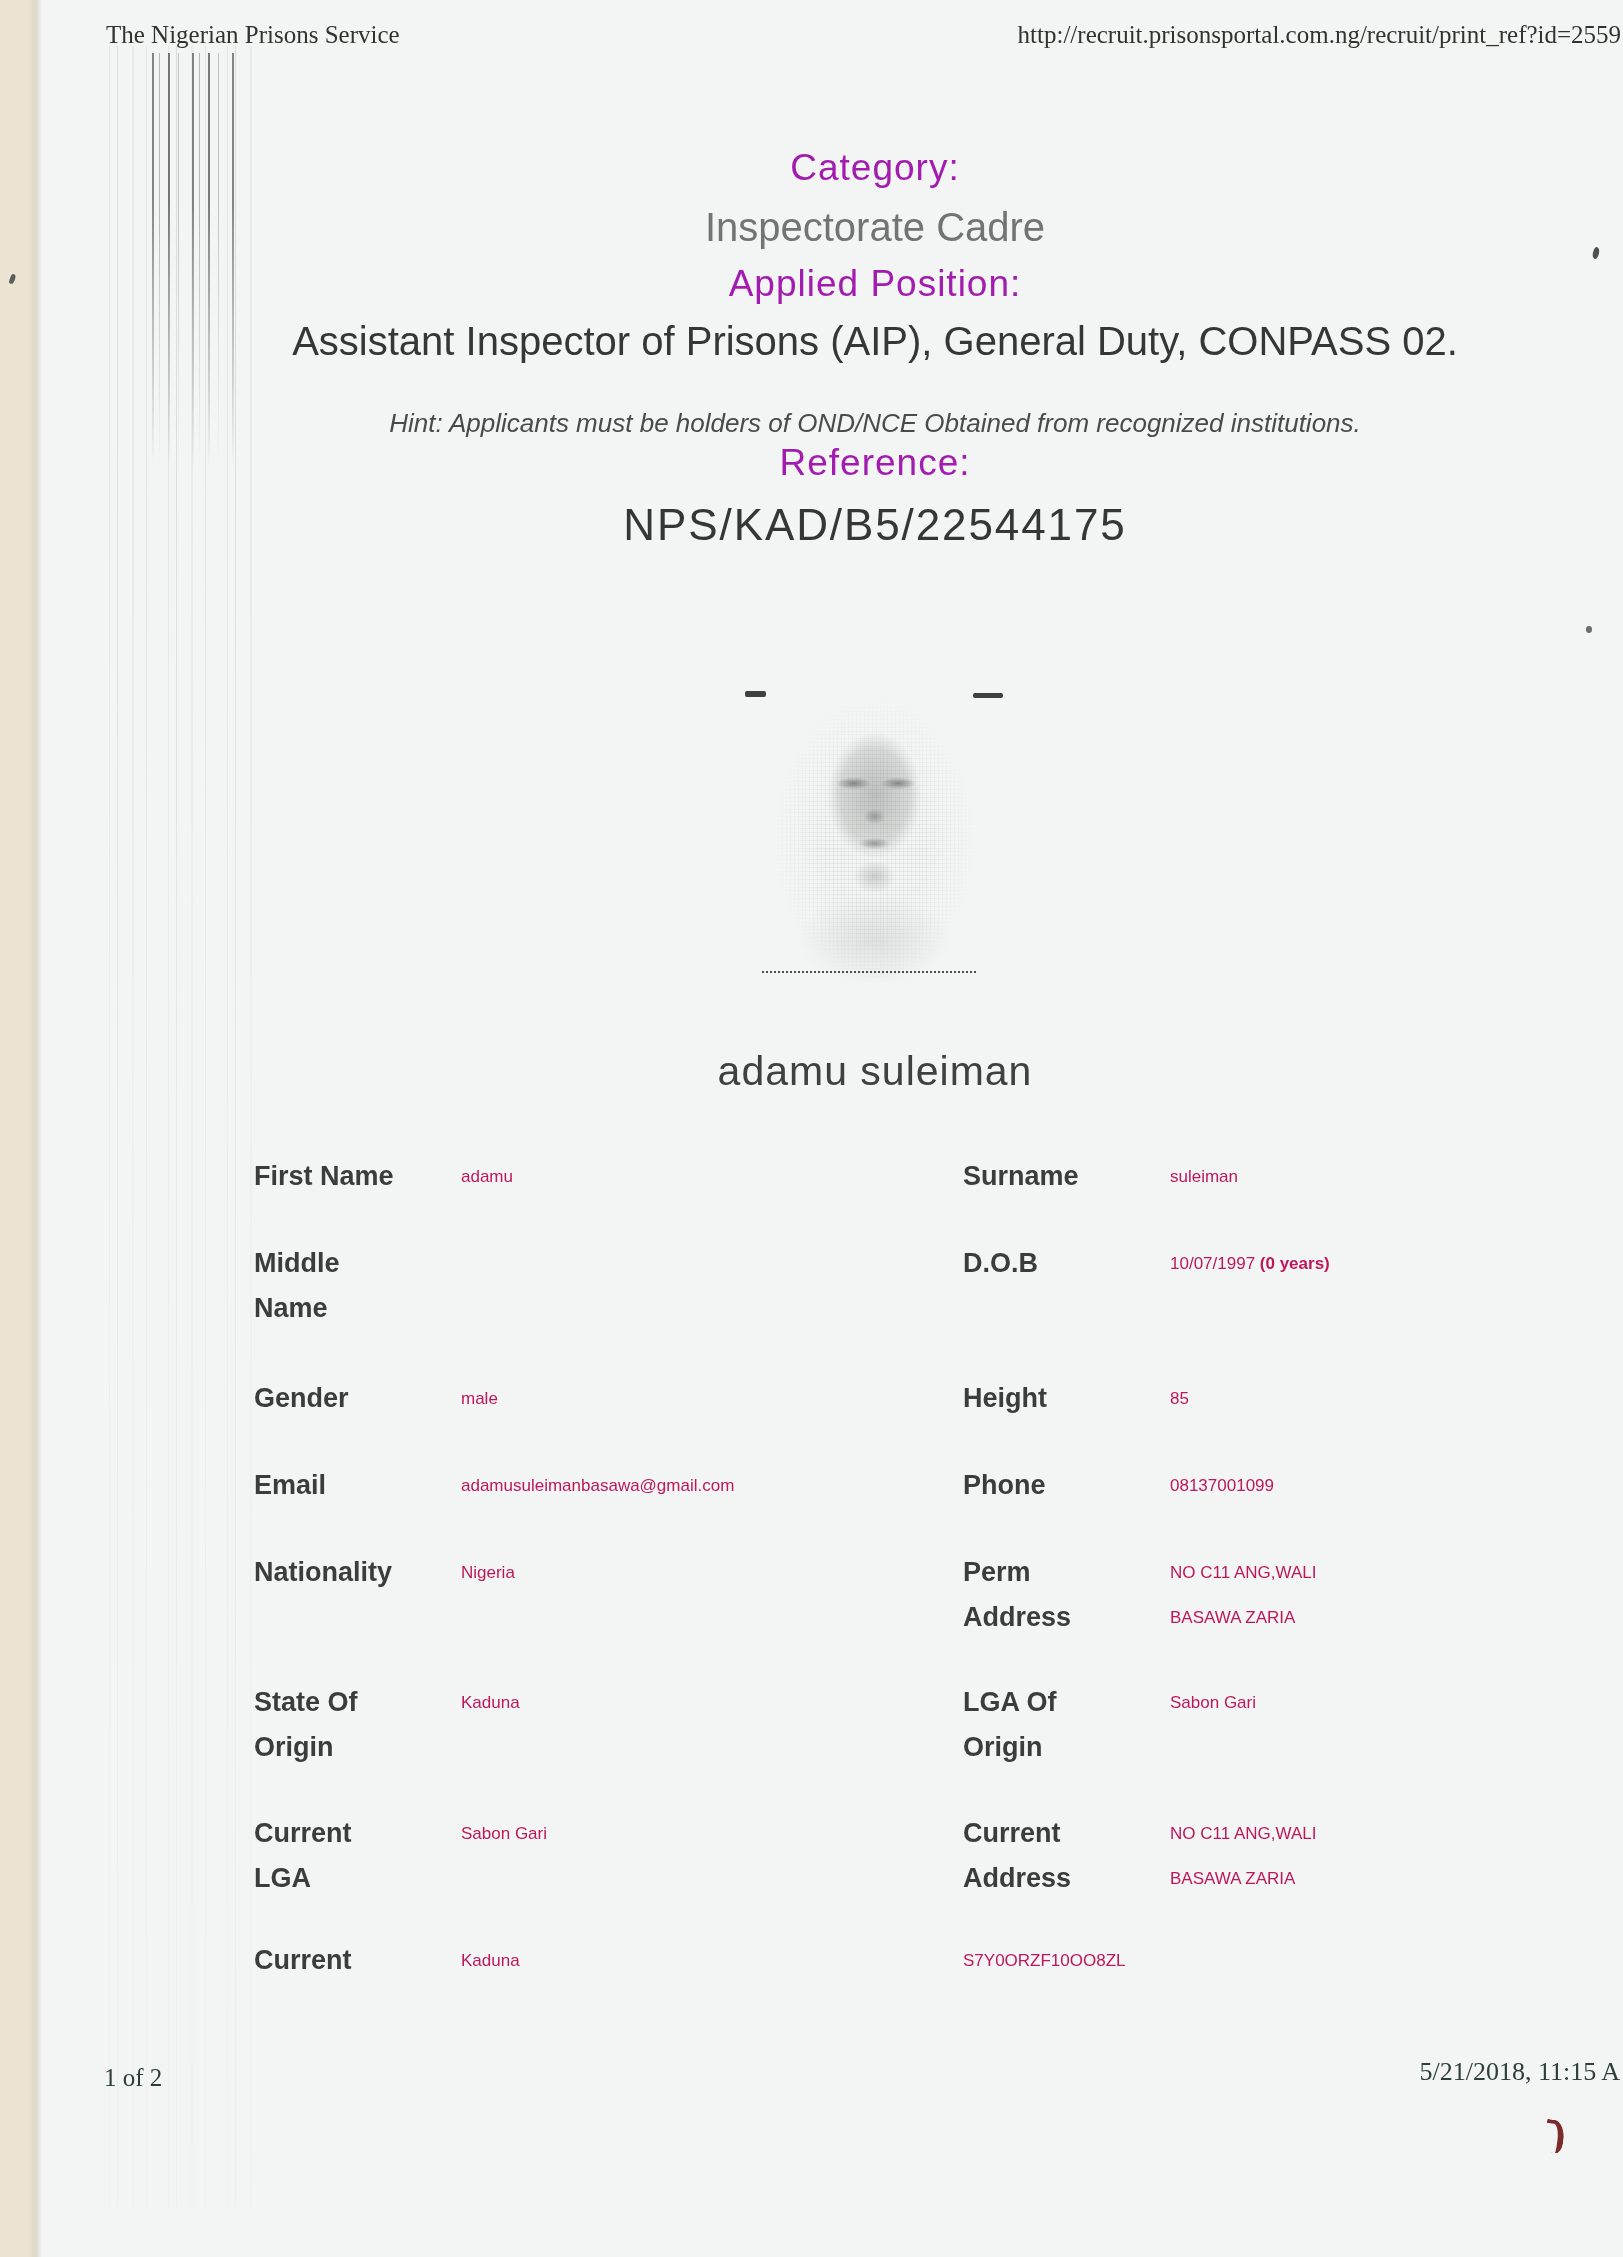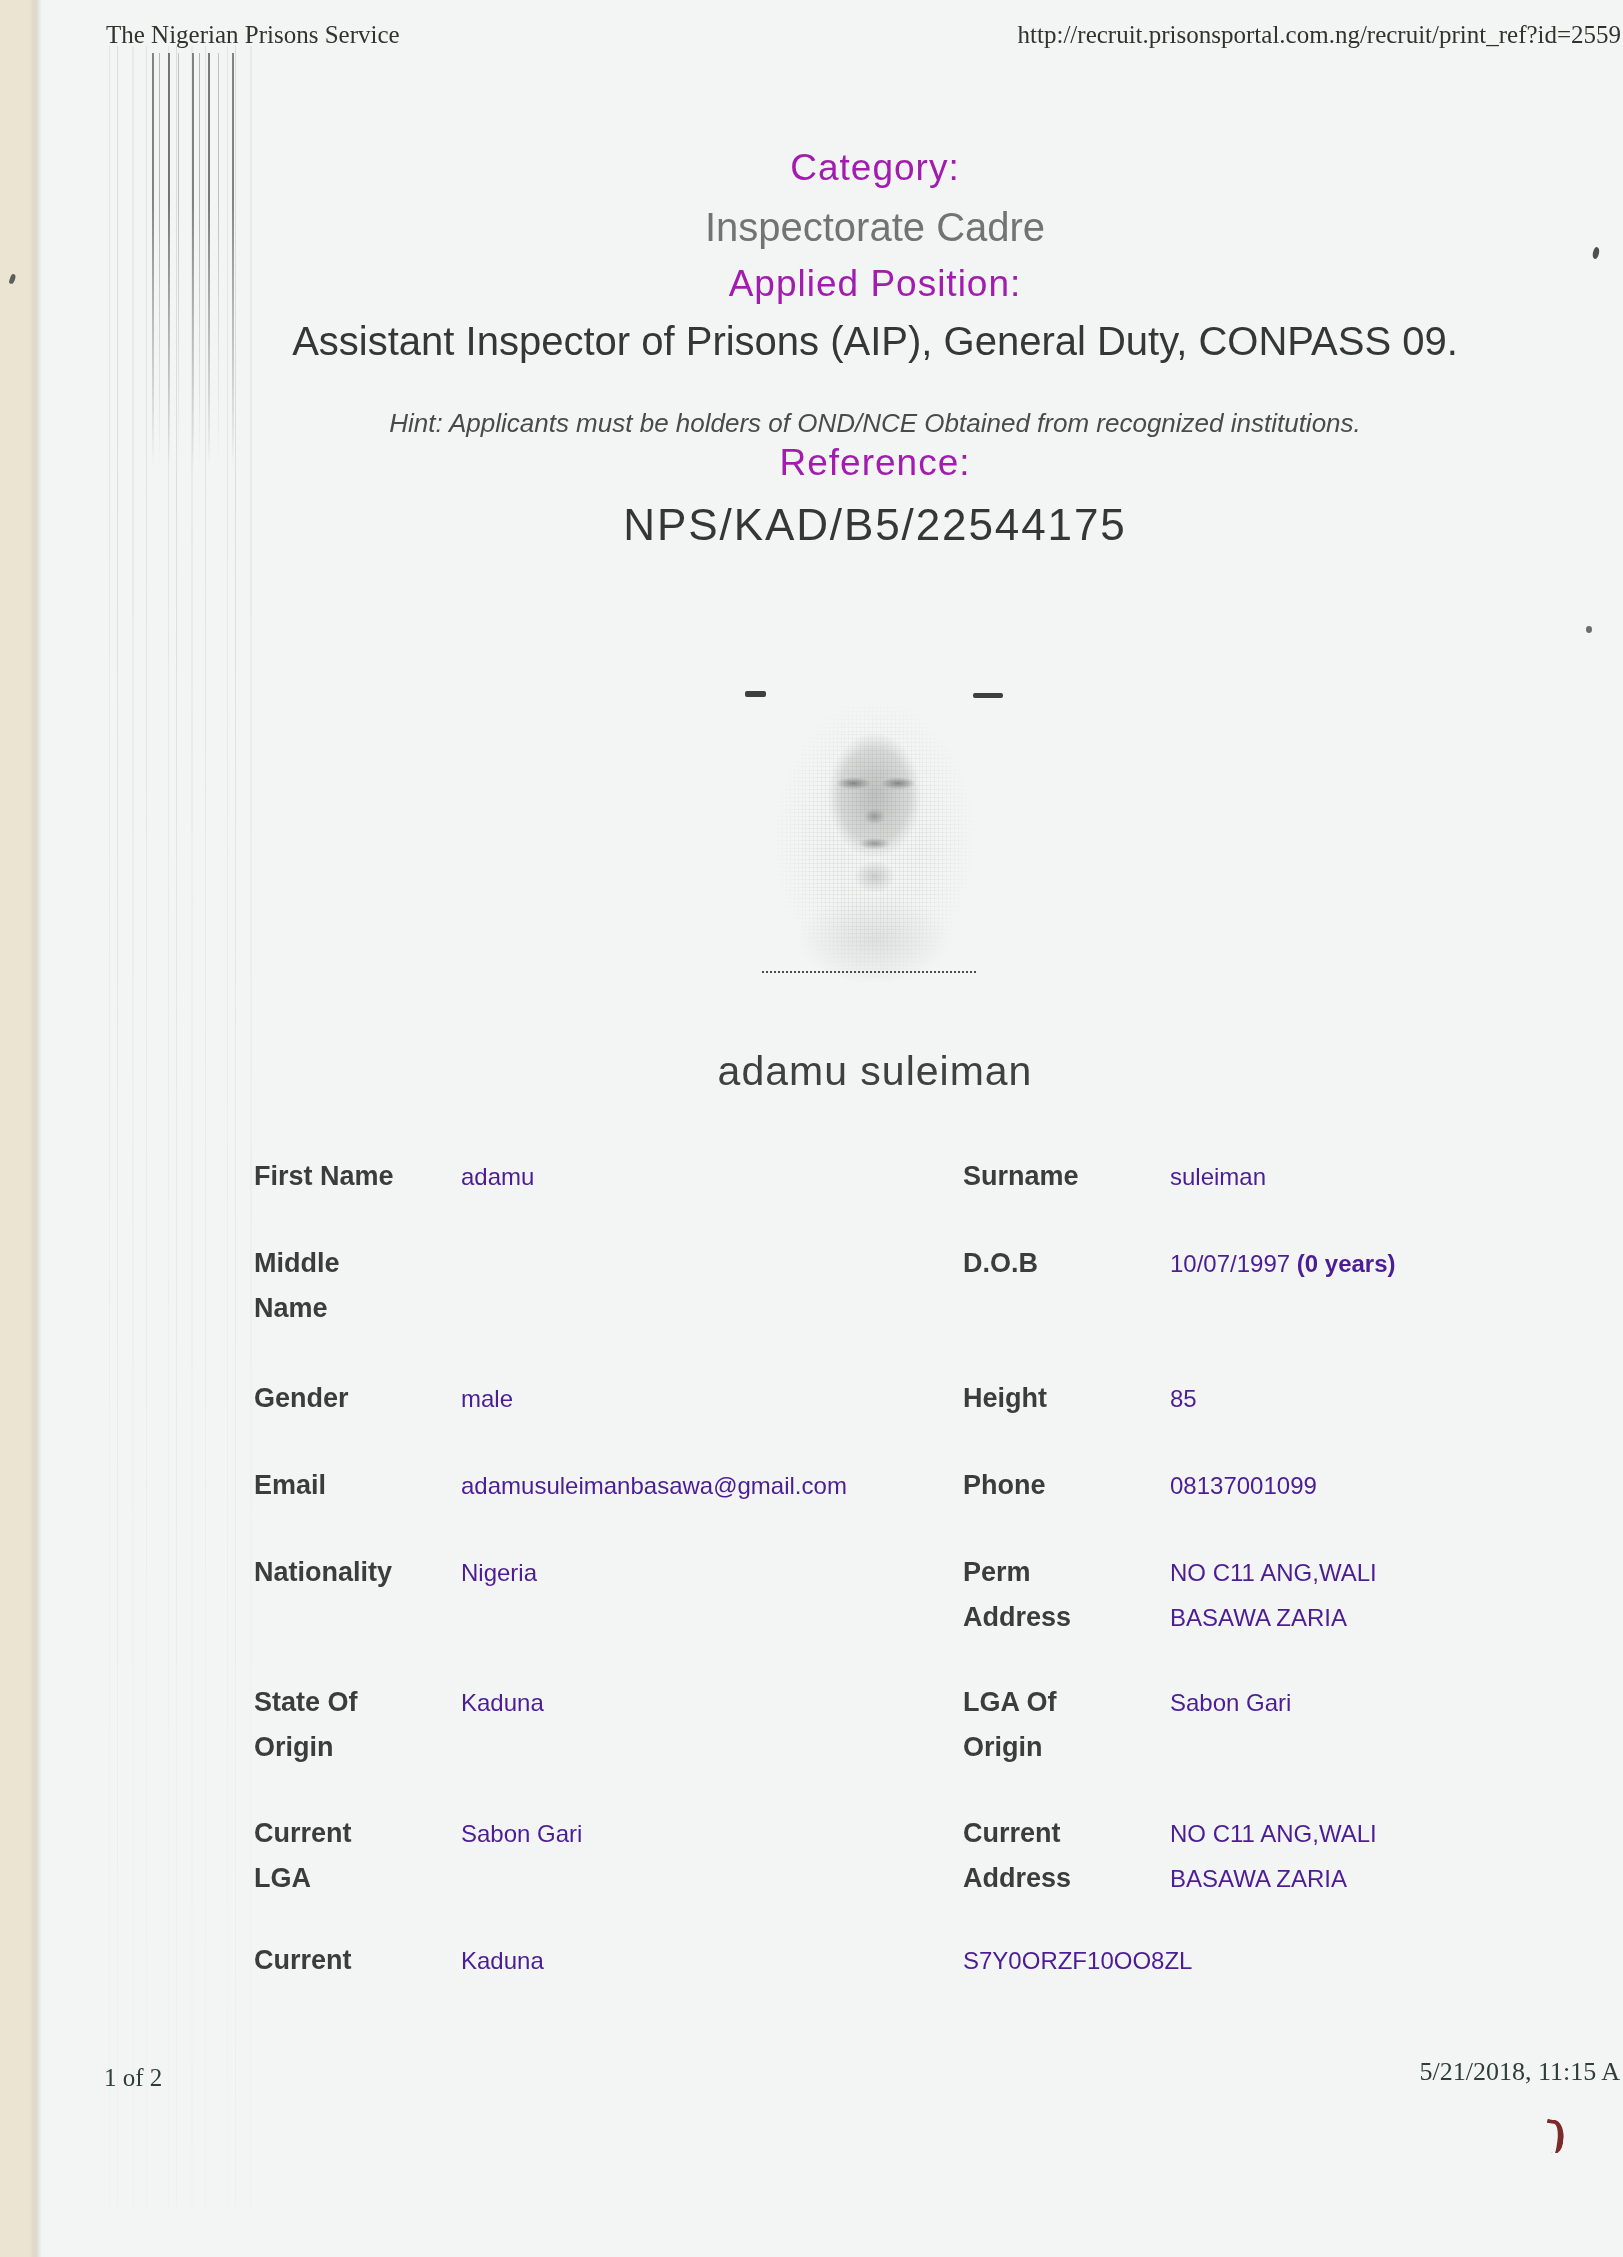--- a/index.html
+++ b/index.html
@@ -67,21 +67,21 @@
   .crop-mark.tl{left:1.9px;top:6.8px;width:21px;}
   .crop-mark.tr{left:230px;top:8.7px;width:30px;}
   .photo-dots{position:absolute;left:19.3px;top:287px;width:214px;border-top:2.9px dotted #4a4e4c;}
   
   .fields{position:absolute;left:254px;top:1154px;width:1197px;height:837px;overflow:hidden;}
   .frow{position:absolute;left:0;width:100%;display:flex;}
   .fcell{display:flex;}
   .fcell.left{width:709px;}
   .fcell.right{flex:1;}
   .flabel{width:207px;font-weight:bold;font-size:27px;line-height:45px;color:#3a3d3c;white-space:pre-line;}
-  .fvalue{font-size:24px;line-height:45px;color:#4c1d95;white-space:pre-line;}
+  .fvalue{font-size:17px;line-height:45px;color:#be185d;white-space:pre-line;}
   .fvalue b{font-weight:bold;}
   .fcell.left .fvalue{width:483px;}
   
   .foot{position:absolute;font-family:"Liberation Serif",serif;color:#2f3e38;white-space:nowrap;}
   .foot-left{left:104px;top:2064px;font-size:25px;}
   .foot-right{right:2.9px;top:2057px;font-size:26px;}
   
   .speck{position:absolute;background:#5a5e5c;border-radius:50%;}
   .speck.s1{left:9.7px;top:274px;width:4.8px;height:9.7px;transform:rotate(20deg);border-radius:40% 60% 60% 40%;}
   .speck.s2{left:1593px;top:247px;width:5.8px;height:11.6px;background:#4c504e;transform:rotate(12deg);}
@@ -98,21 +98,21 @@
 <div class="edge-strip"></div>
 <div class="streaks"></div>
 <div class="streaks-dark"></div>
 
 <div class="hdr hdr-left">The Nigerian Prisons Service</div>
 <div class="hdr hdr-right">http://recruit.prisonsportal.com.ng/recruit/print_ref?id=2559</div>
 
 <div class="center-col glabel cat-label">Category:</div>
 <div class="center-col cat-value">Inspectorate Cadre</div>
 <div class="center-col glabel pos-label">Applied Position:</div>
-<div class="center-col pos-value">Assistant Inspector of Prisons (AIP), General Duty, CONPASS 09.</div>
+<div class="center-col pos-value">Assistant Inspector of Prisons (AIP), General Duty, CONPASS 02.</div>
 <div class="center-col hint">Hint: Applicants must be holders of OND/NCE Obtained from recognized institutions.</div>
 <div class="center-col glabel ref-label">Reference:</div>
 <div class="center-col ref-value">NPS/KAD/B5/22544175</div>
 
 <div class="photo">
   <div class="photo-img"></div>
   <div class="photo-halftone"></div>
   <div class="crop-mark tl"></div>
   <div class="crop-mark tr"></div>
   <div class="photo-dots"></div>

